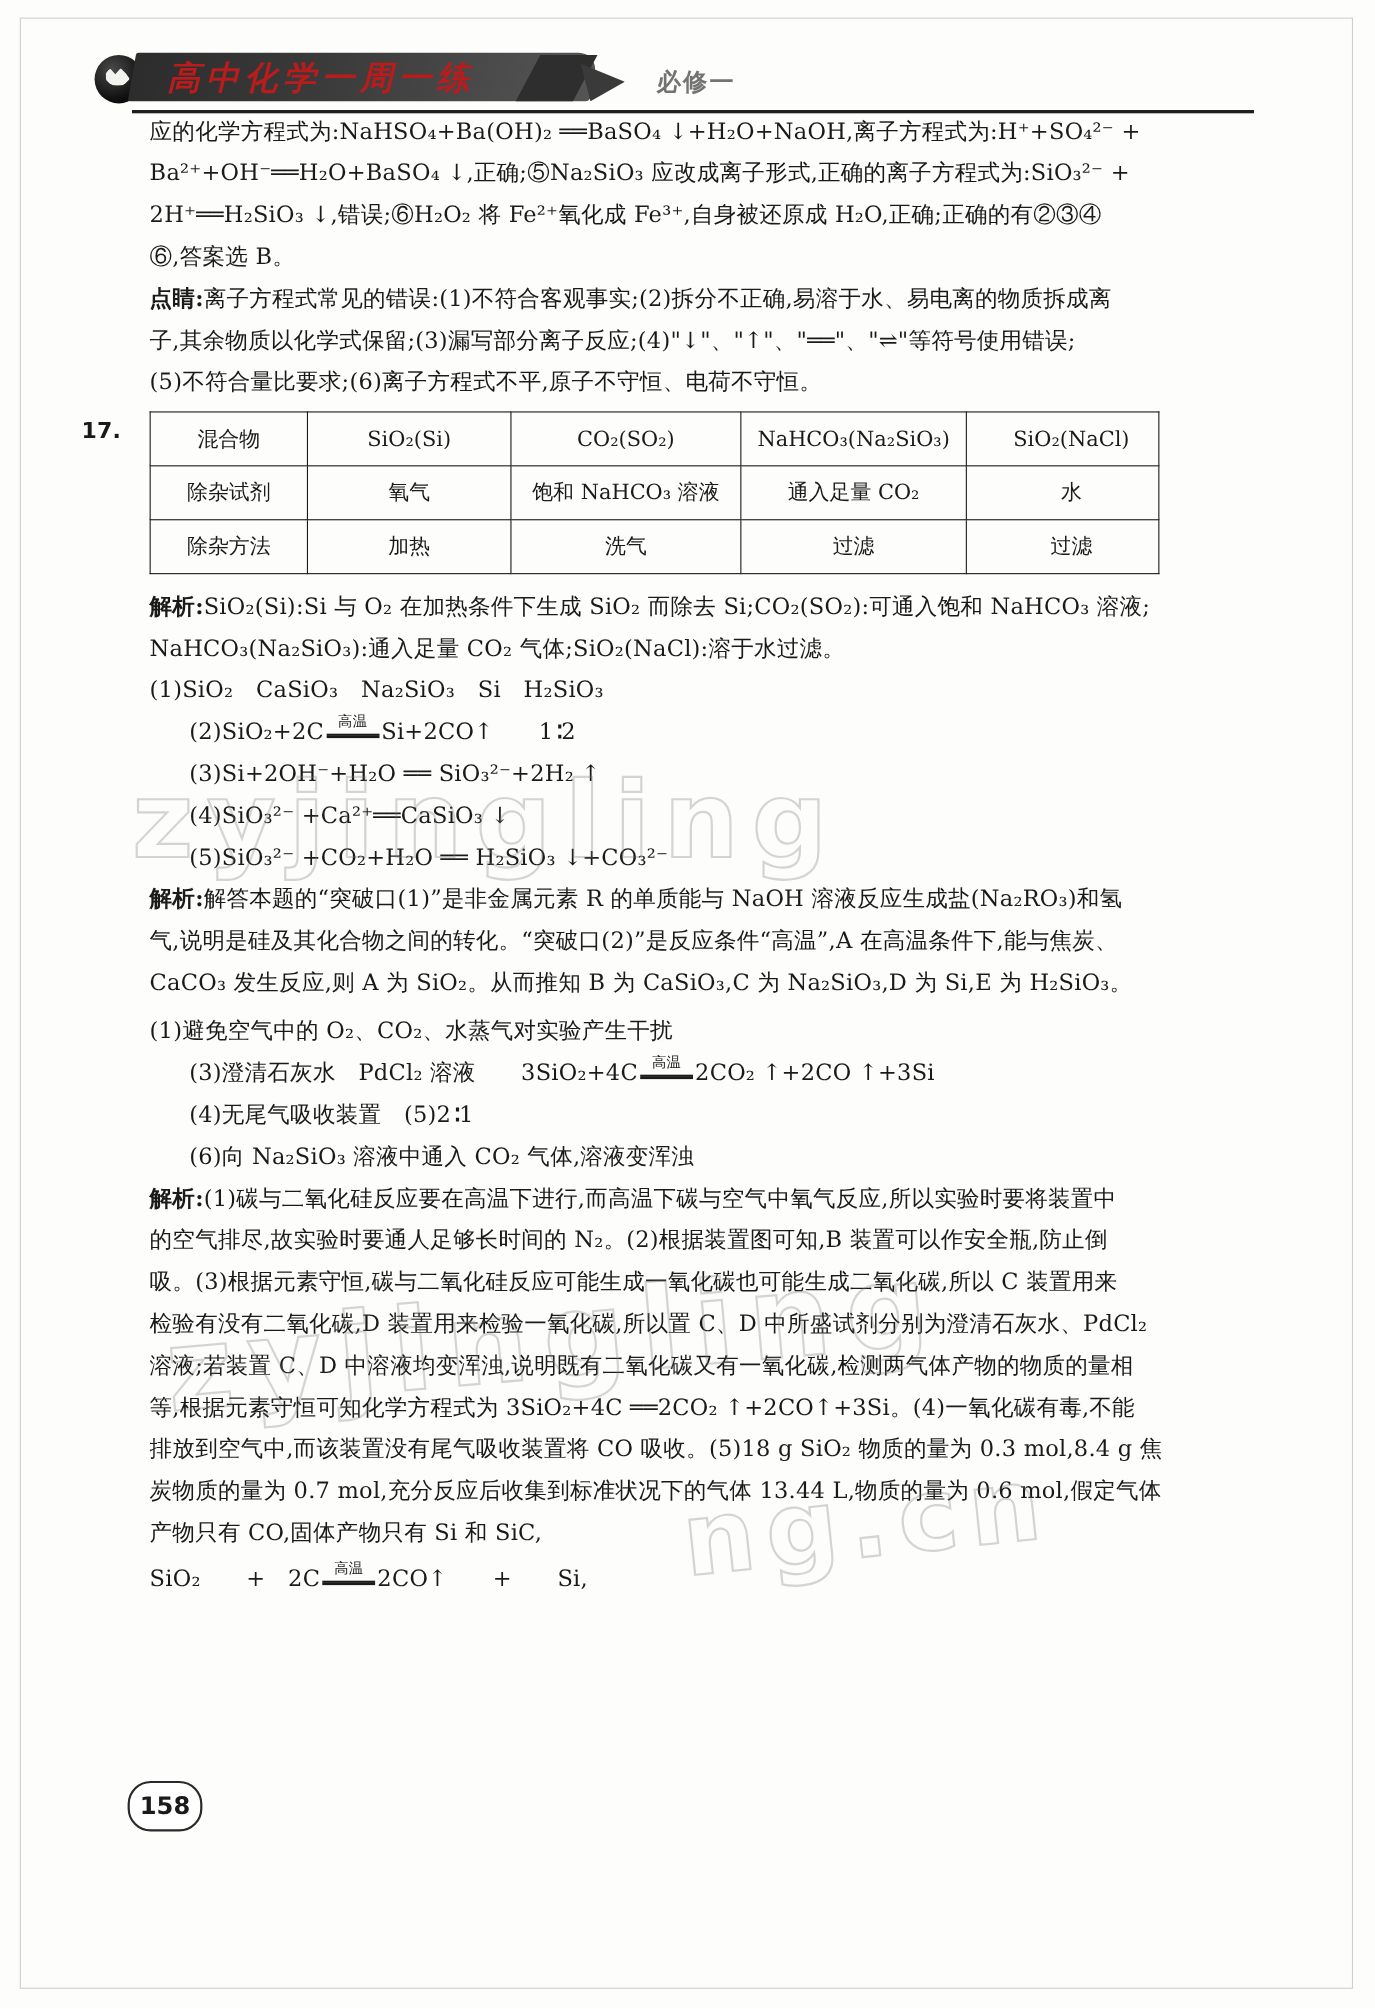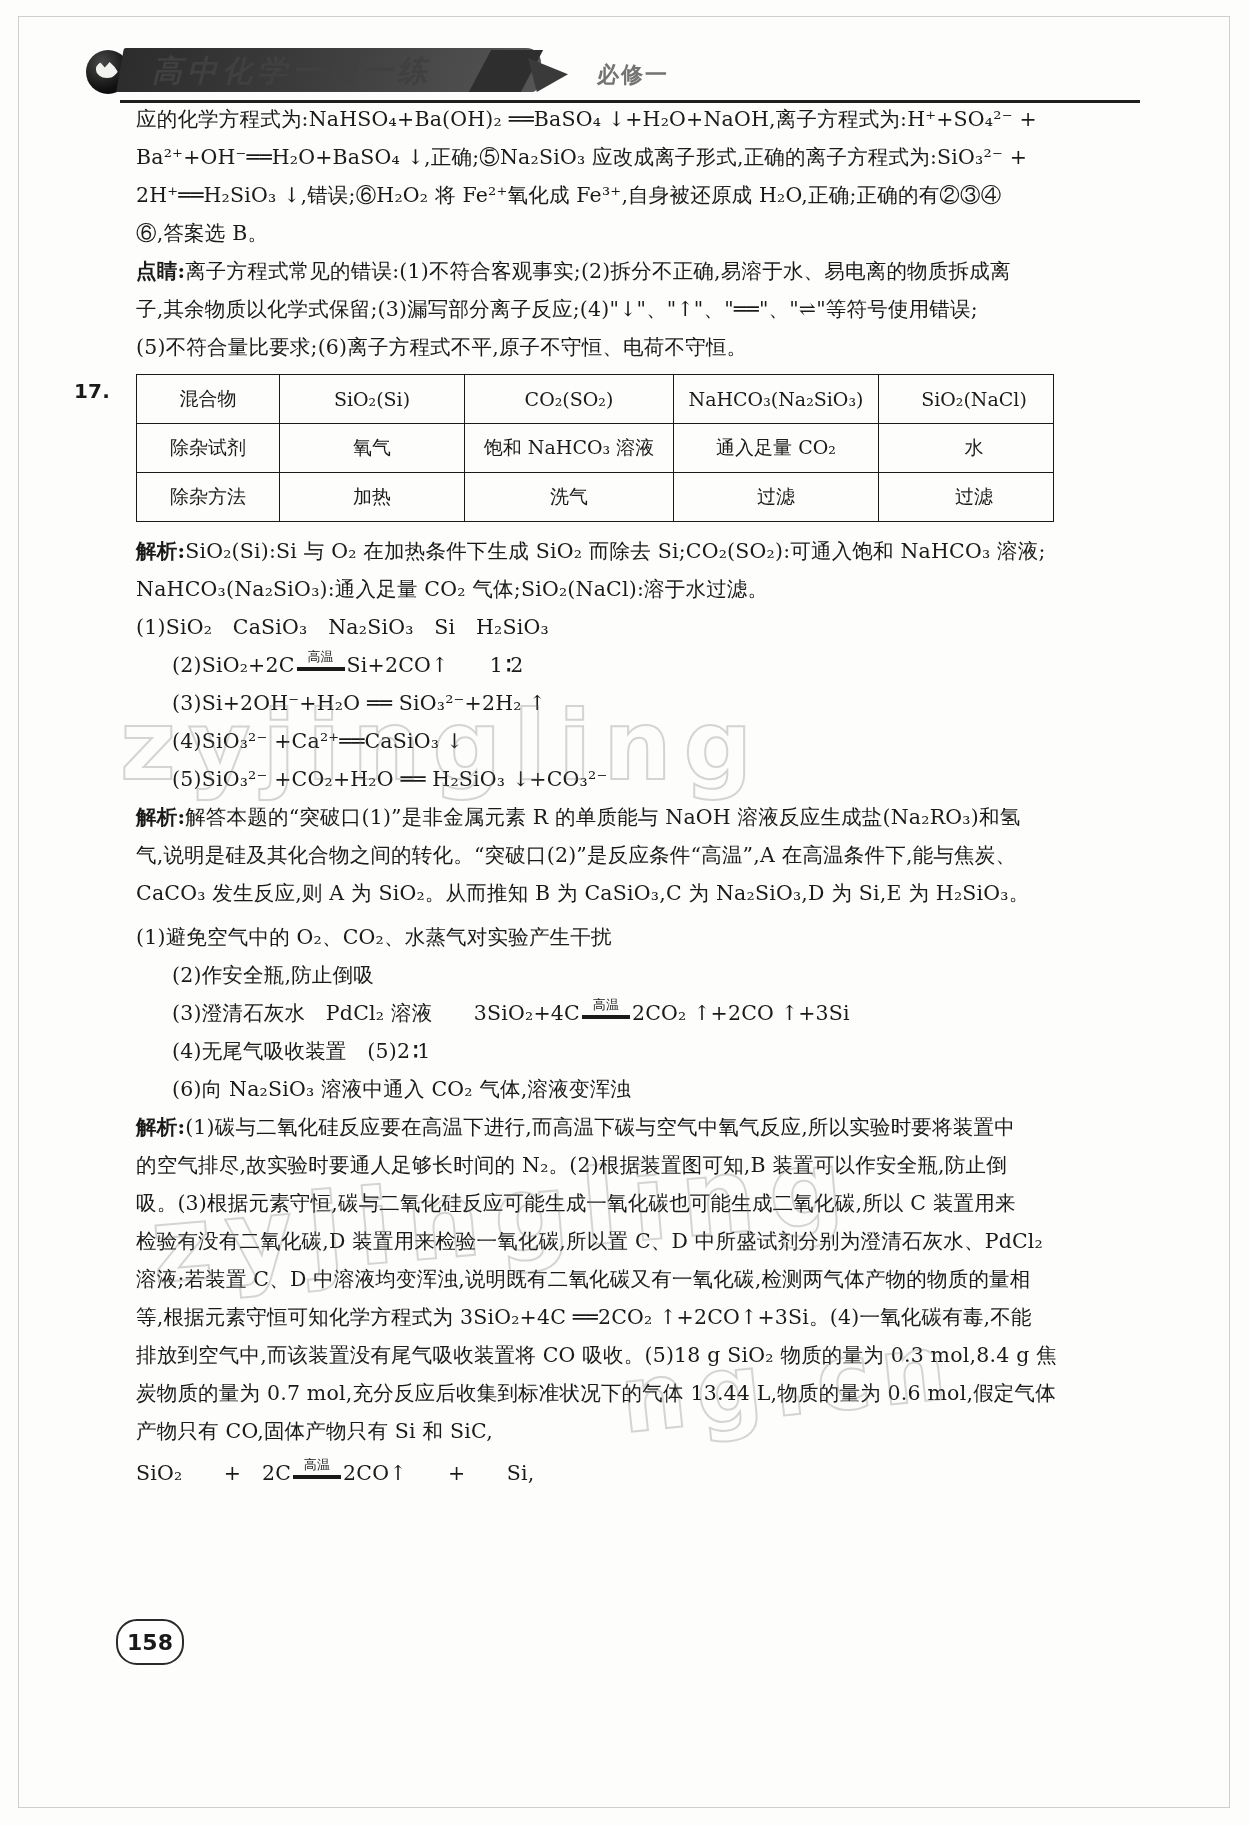--- a/index.html
+++ b/index.html
@@ -62,21 +62,21 @@
     border-radius: 2px 18px 4px 2px;
   }
   .header-title {
     position: absolute;
     left: 152px; top: 17px;
     width: 400px;
     font-family: "DejaVu Sans", "Liberation Sans", sans-serif;
     font-weight: bold;
     font-size: 30px;
     letter-spacing: 5px;
-    color: #404040;
+    color: #b91c1c;
     font-style: italic;
     white-space: nowrap;
   }
   .header-swoosh {
     position: absolute;
     left: 480px; top: 16px;
     width: 95px; height: 46px;
   }
   .header-swoosh:before {
     content: "";
@@ -308,21 +308,20 @@
 
     <div class="ln indent">(3)Si+2OH⁻+H₂O ══ SiO₃²⁻+2H₂ ↑</div>
     <div class="ln indent">(4)SiO₃²⁻ +Ca²⁺══CaSiO₃ ↓</div>
     <div class="ln indent">(5)SiO₃²⁻ +CO₂+H₂O ══ H₂SiO₃ ↓+CO₃²⁻</div>
 
     <div class="ln blk"><span class="bold-label">解析:</span><span>解答本题的“突破口(1)”是非金属元素 R 的单质能与 NaOH 溶液反应生成盐(Na₂RO₃)和氢</span></div>
     <div class="ln blk">气,说明是硅及其化合物之间的转化。“突破口(2)”是反应条件“高温”,A 在高温条件下,能与焦炭、</div>
     <div class="ln blk">CaCO₃ 发生反应,则 A 为 SiO₂。从而推知 B 为 CaSiO₃,C 为 Na₂SiO₃,D 为 Si,E 为 H₂SiO₃。</div>
 
     <div class="ln blk" style="margin-top:6px"><span>(1)避免空气中的 O₂、CO₂、水蒸气对实验产生干扰</span></div>
-    <div class="ln indent">(2)作安全瓶,防止倒吸</div>
 
     <div class="ln indent">
       <span>(3)澄清石灰水　PdCl₂ 溶液　　3SiO₂+4C</span><span class="eqarrow"><span class="cond">高温</span><span class="bar"></span></span><span>2CO₂ ↑+2CO ↑+3Si</span>
     </div>
 
     <div class="ln indent">(4)无尾气吸收装置　(5)2∶1</div>
     <div class="ln indent">(6)向 Na₂SiO₃ 溶液中通入 CO₂ 气体,溶液变浑浊</div>
 
     <div class="ln blk"><span class="bold-label">解析:</span><span>(1)碳与二氧化硅反应要在高温下进行,而高温下碳与空气中氧气反应,所以实验时要将装置中</span></div>
     <div class="ln blk">的空气排尽,故实验时要通人足够长时间的 N₂。(2)根据装置图可知,B 装置可以作安全瓶,防止倒</div>

